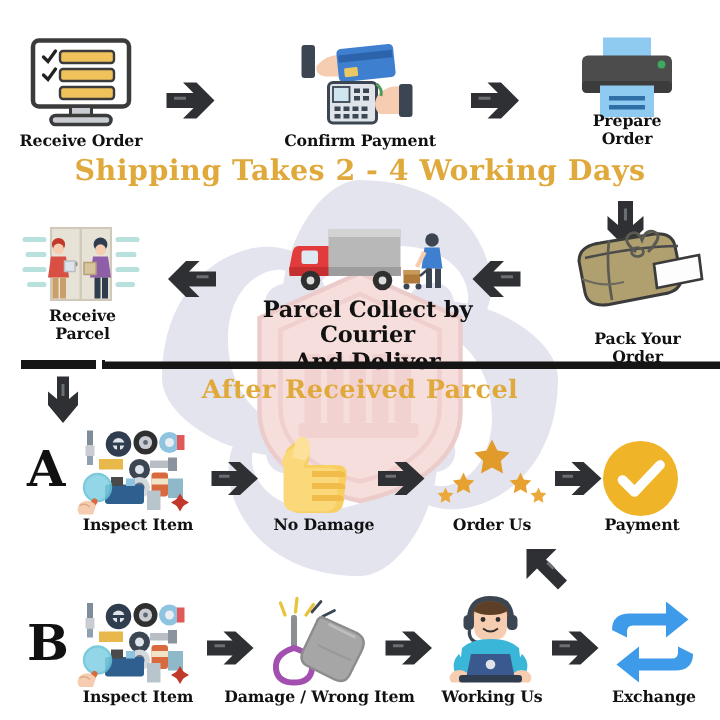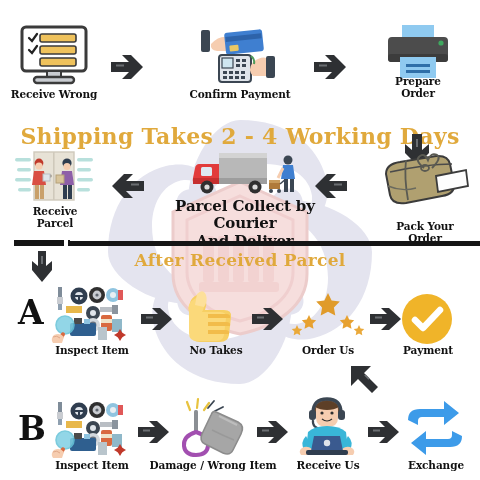--- a/index.html
+++ b/index.html
@@ -23,21 +23,21 @@
     position:absolute;
     font-family:"DejaVu Serif", serif;
     font-weight:bold;
     color:#e0a93c;
     text-align:center;
     letter-spacing:.3px;
     white-space:nowrap;
     font-size:17px;
   }
   .h-order    { left:0; right:0; top:10px; }
-  .h-shipping { left:0; right:0; top:123px; font-size:22px; }
+  .h-shipping { left:0; right:0; top:103px; font-size:19px; }
   .h-received { left:0; right:0; top:250px; }
   .h-service  { left:0; right:0; top:371px; }
 
   
   .cap {
     position:absolute;
     font-family:"DejaVu Serif", serif;
     font-weight:bold;
     color:#111;
     text-align:center;
@@ -103,21 +103,21 @@
       <rect x="8" y="2" width="64" height="44" rx="4" fill="#fff" stroke="#3b3b3b" stroke-width="3"></rect>
       <rect x="26" y="9" width="36" height="8" rx="2" fill="#efc25c" stroke="#3b3b3b" stroke-width="1.6"></rect>
       <rect x="26" y="21" width="36" height="8" rx="2" fill="#efc25c" stroke="#3b3b3b" stroke-width="1.6"></rect>
       <rect x="26" y="33" width="36" height="8" rx="2" fill="#efc25c" stroke="#3b3b3b" stroke-width="1.6"></rect>
       <path d="M15 13 l3 3 l5 -7" fill="none" stroke="#222" stroke-width="2.2" stroke-linecap="round"></path>
       <path d="M15 25 l3 3 l5 -7" fill="none" stroke="#222" stroke-width="2.2" stroke-linecap="round"></path>
       <rect x="33" y="46" width="14" height="7" fill="#c9ccd1" stroke="#3b3b3b" stroke-width="2"></rect>
       <rect x="20" y="52" width="40" height="6" rx="3" fill="#c9ccd1" stroke="#3b3b3b" stroke-width="2.4"></rect>
     </svg>
   </div>
-  <div class="cap" style="left:0px; top:88px; width:108px;">Receive Wrong</div>
+  <div class="cap" style="left:0px; top:88px; width:108px;">Receive Order</div>
 
   <div class="arrow" style="left:110px; top:54px;">
     <svg width="36" height="26" viewBox="0 0 36 26">
       <path d="M1 8 h18 l-7 -7 h9 l12 12 -12 12 h-9 l7 -7 h-18 z" fill="#2e3033"></path>
       <rect x="6" y="10.5" width="8" height="2" fill="#6b6e72"></rect>
     </svg>
   </div>
 
   <div class="icon" style="left:195px; top:26px; width:88px; height:60px;">
     <svg viewBox="0 0 88 60" width="88" height="60">
@@ -366,21 +366,21 @@
   <div class="icon" style="left:185px; top:286px; width:60px; height:58px;">
     <svg viewBox="0 0 60 58" width="60" height="58">
       <path d="M6 24 q-4 -10 6 -15 q7 -4 9 4 q1 6 -1 11 h19 q8 0 7 7 l-2 18 q-1 7 -9 7 h-20 q-9 0 -9 -9 z" fill="#f7cf63"></path>
       <path d="M4 26 q-3 -9 7 -14 q6 -3 8 4 q1 5 -2 10 h18 q7 0 6 6 l-2 17 q-1 6 -8 6 h-19 q-8 0 -8 -8 z" fill="#fbd97a"></path>
       <path d="M23 28 h18 q5 0 4 4 h-22z" fill="#f2bc4a"></path>
       <path d="M23 36 h18 q5 0 4 4 h-22z" fill="#f2bc4a"></path>
       <path d="M23 44 h17 q5 0 4 4 h-21z" fill="#f2bc4a"></path>
       <path d="M12 8 q6 -6 9 1 q2 6 -2 12 l-9 -2z" fill="#fde09a"></path>
     </svg>
   </div>
-  <div class="cap" style="left:178px; top:344px; width:76px;">No Takes</div>
+  <div class="cap" style="left:178px; top:344px; width:76px;">No Damage</div>
 
   <div class="arrow" style="left:251px; top:307px;">
     <svg width="34" height="24" viewBox="0 0 34 24">
       <path d="M1 7 h17 l-6 -6 h8 l12 11 -12 11 h-8 l6 -6 h-17 z" fill="#2e3033"></path>
       <rect x="6" y="9.5" width="7" height="2" fill="#6b6e72"></rect>
     </svg>
   </div>
 
   <div class="icon" style="left:292px; top:291px; width:72px; height:46px;">
     <svg viewBox="0 0 72 46" width="72" height="46">
@@ -535,21 +535,21 @@
       <path d="M14 38 q-6 6 -2 14 l10 0 z" fill="#39b6d8"></path>
       <path d="M56 38 q6 6 2 14 l-10 0 z" fill="#39b6d8"></path>
       <path d="M10 50 q5 -3 10 1 l-1 6 h-10 q-3 -4 1 -7z" fill="#f6cdb0"></path>
       <path d="M60 50 q-5 -3 -10 1 l1 6 h10 q3 -4 -1 -7z" fill="#f6cdb0"></path>
 
       <path d="M22 38 h26 l3 15 h-32z" fill="#3a5a8f"></path>
       <circle cx="35" cy="45" r="3.2" fill="#dfe4ea"></circle>
       <rect x="14" y="52" width="42" height="5" rx="2" fill="#2f3d4f"></rect>
     </svg>
   </div>
-  <div class="cap" style="left:288px; top:459px; width:80px;">Receive Us</div>
+  <div class="cap" style="left:288px; top:459px; width:80px;">Working Us</div>
 
   <div class="arrow" style="left:367px; top:420px;">
     <svg width="34" height="24" viewBox="0 0 34 24">
       <path d="M1 7 h17 l-6 -6 h8 l12 11 -12 11 h-8 l6 -6 h-17 z" fill="#2e3033"></path>
       <rect x="6" y="9.5" width="7" height="2" fill="#6b6e72"></rect>
     </svg>
   </div>
 
   <div class="icon" style="left:404px; top:400px; width:62px; height:56px;">
     <svg viewBox="0 0 62 56" width="62" height="56">

